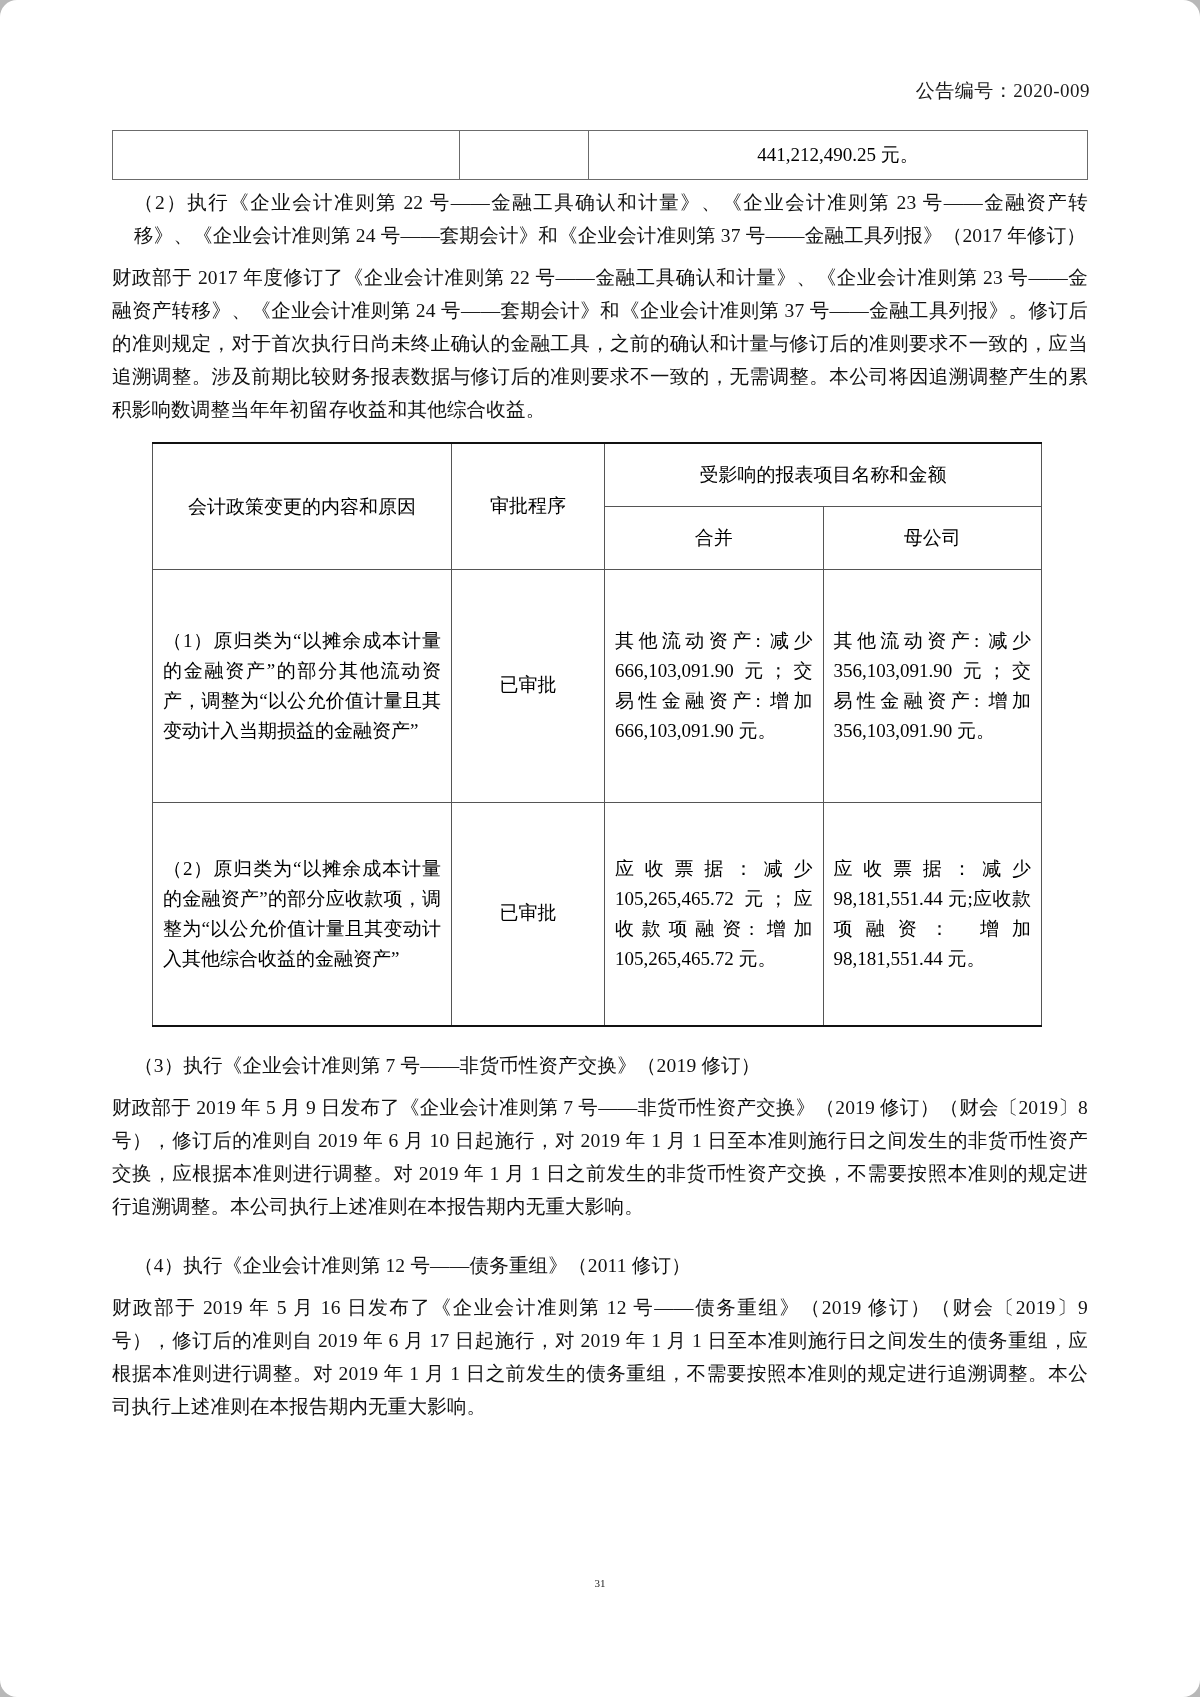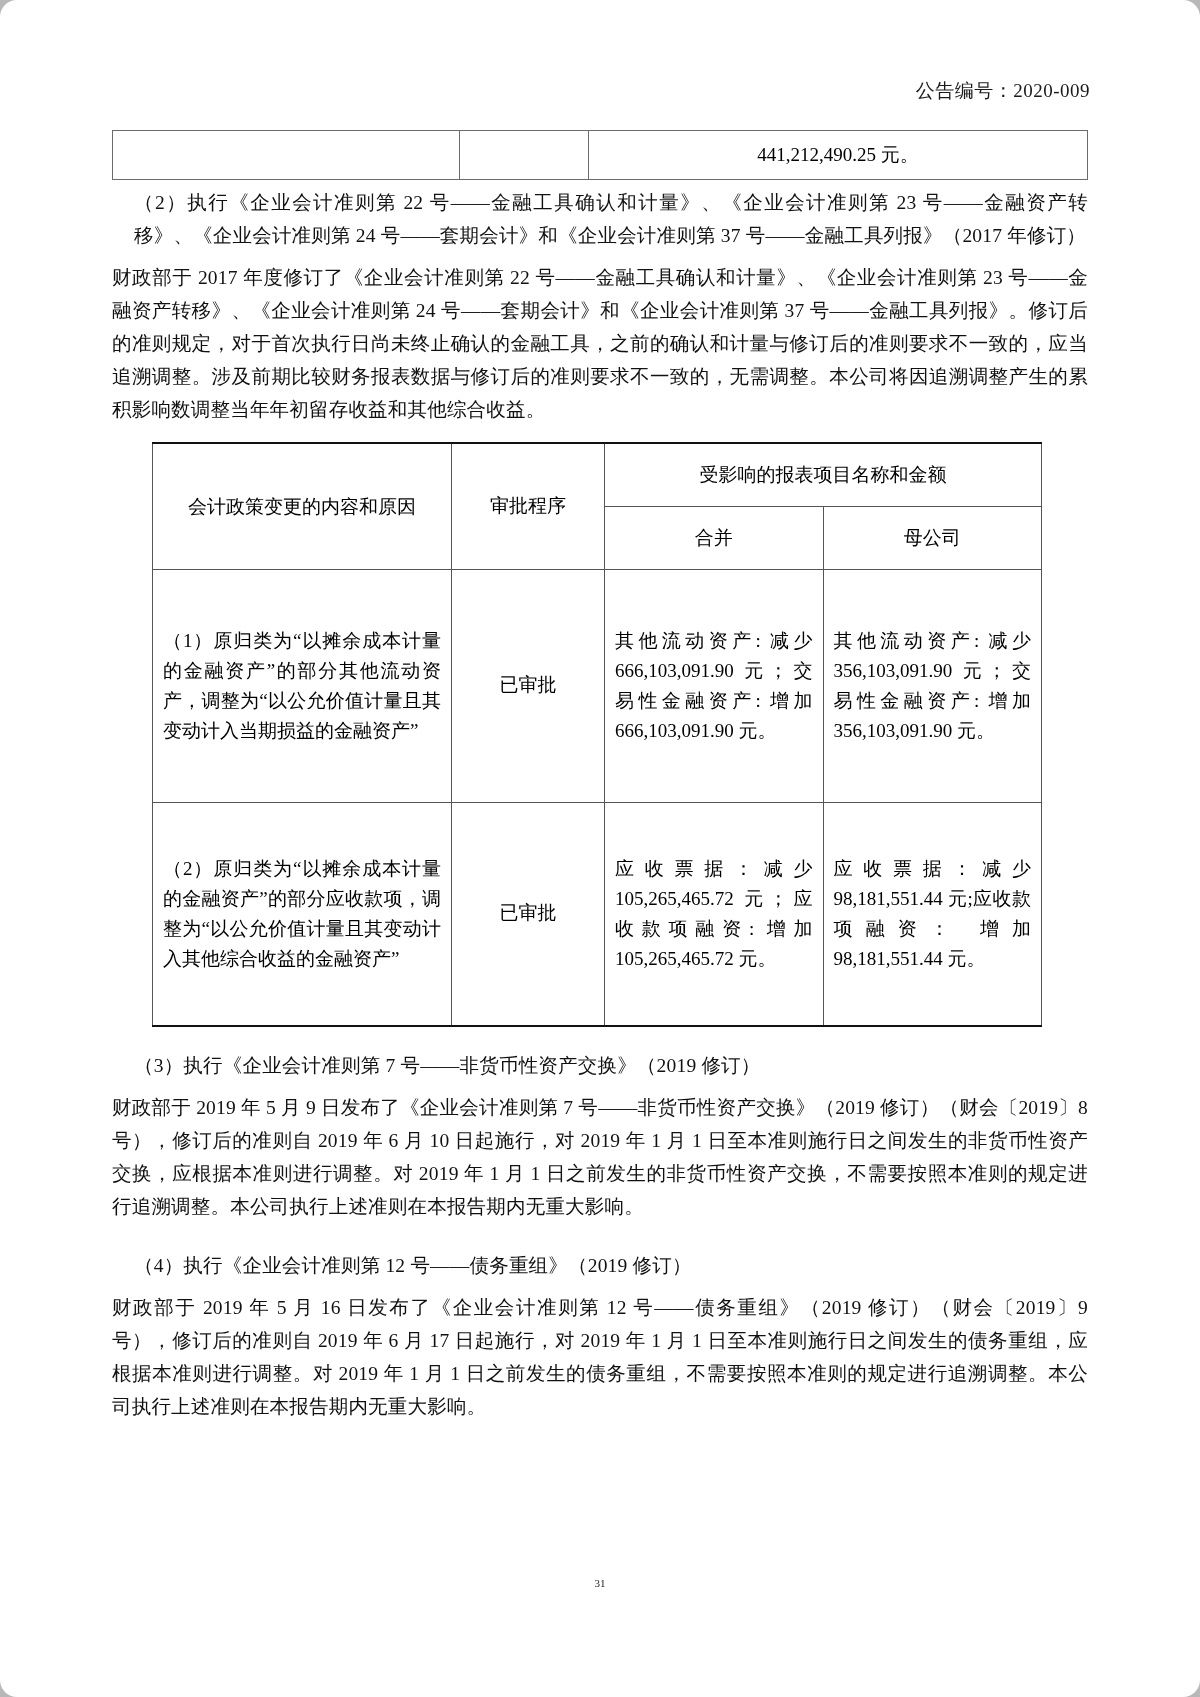--- a/index.html
+++ b/index.html
@@ -152,20 +152,20 @@
           <td class="col-c cell-body outer-bottom just">应 收 票 据 ： 减 少 105,265,465.72 元；应收款项融资: 增加 105,265,465.72 元。</td>
           <td class="col-d cell-body outer-bottom just">应 收 票 据 ： 减 少 98,181,551.44 元;应收款项融资： 增加 98,181,551.44 元。</td>
         </tr>
       </tbody>
         </table>
     </div>
 
     <div class="para ind2 just" style="margin-top:22px;">（3）执行《企业会计准则第 7 号——非货币性资产交换》（2019 修订）</div>
     <div class="para just">财政部于 2019 年 5 月 9 日发布了《企业会计准则第 7 号——非货币性资产交换》（2019 修订）（财会〔2019〕8 号），修订后的准则自 2019 年 6 月 10 日起施行，对 2019 年 1 月 1 日至本准则施行日之间发生的非货币性资产交换，应根据本准则进行调整。对 2019 年 1 月 1 日之前发生的非货币性资产交换，不需要按照本准则的规定进行追溯调整。本公司执行上述准则在本报告期内无重大影响。</div>
 
-    <div class="para ind2 just" style="margin-top:26px;">（4）执行《企业会计准则第 12 号——债务重组》（2019 修订）</div>
+    <div class="para ind2 just" style="margin-top:26px;">（4）执行《企业会计准则第 12 号——债务重组》（2011 修订）</div>
     <div class="para just">财政部于 2019 年 5 月 16 日发布了《企业会计准则第 12 号——债务重组》（2019 修订）（财会〔2019〕9 号），修订后的准则自 2019 年 6 月 17 日起施行，对 2019 年 1 月 1 日至本准则施行日之间发生的债务重组，应根据本准则进行调整。对 2019 年 1 月 1 日之前发生的债务重组，不需要按照本准则的规定进行追溯调整。本公司执行上述准则在本报告期内无重大影响。</div>
 
   </div>
 
   <div class="page-num">31</div>
 
 </div>
 
 </body></html>

